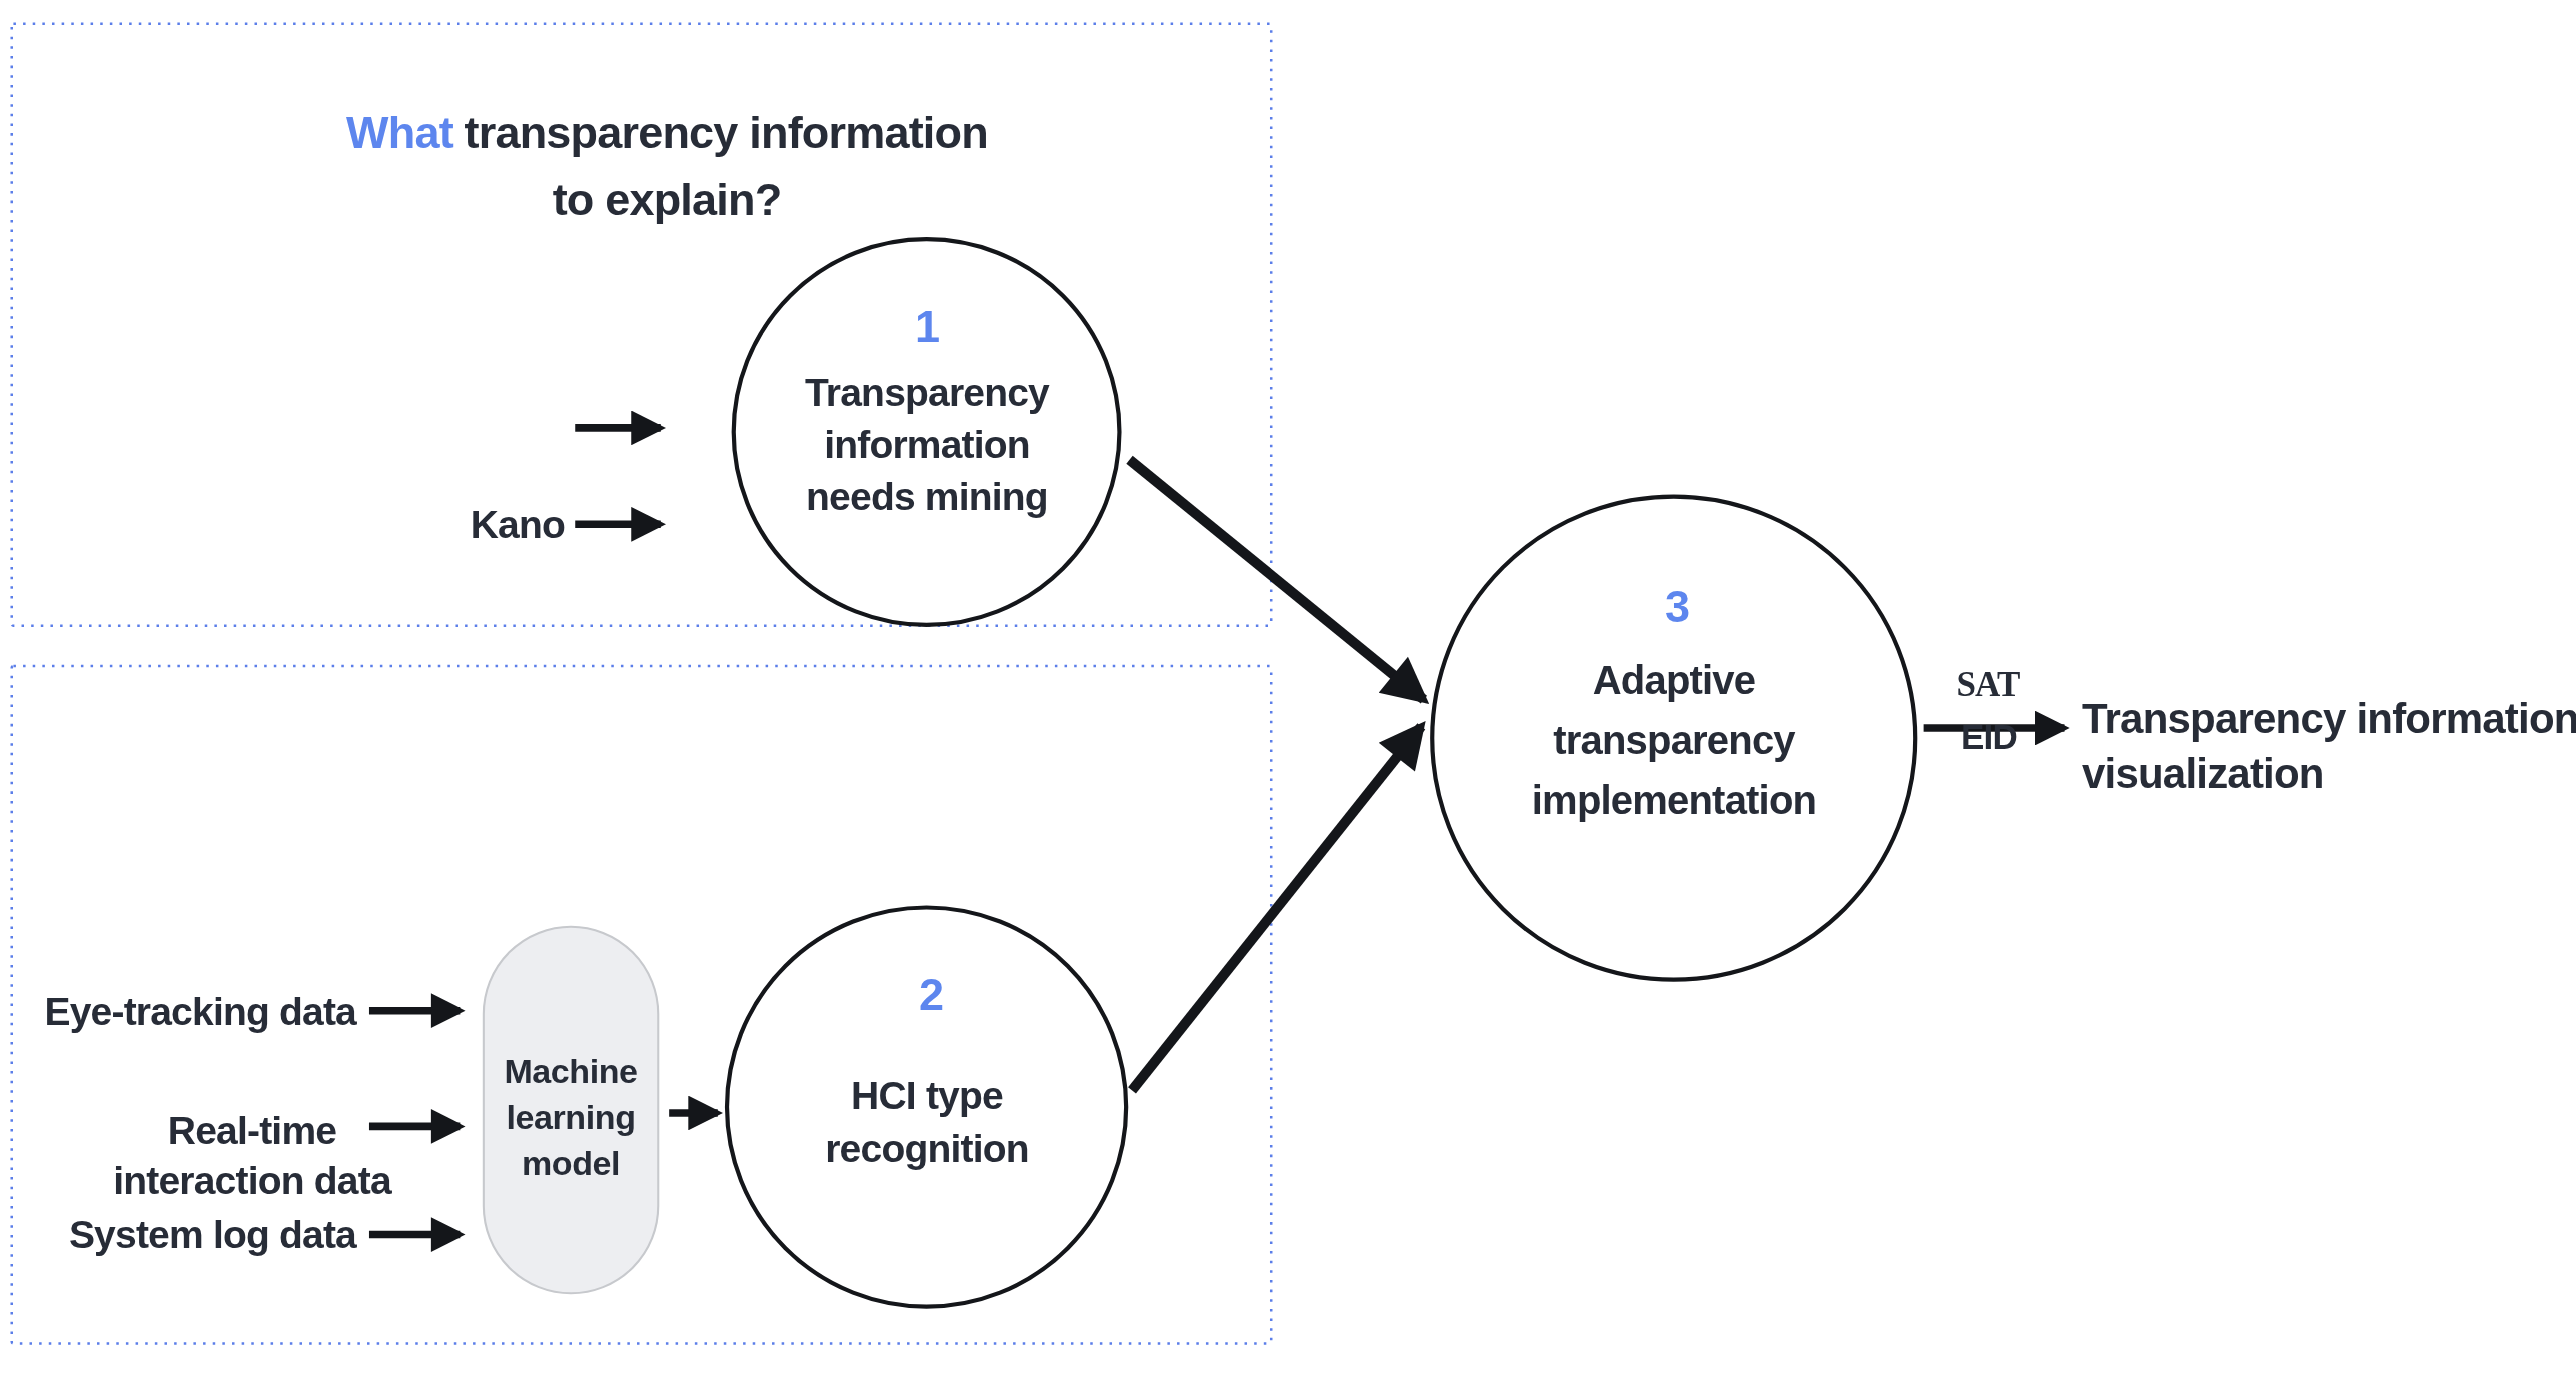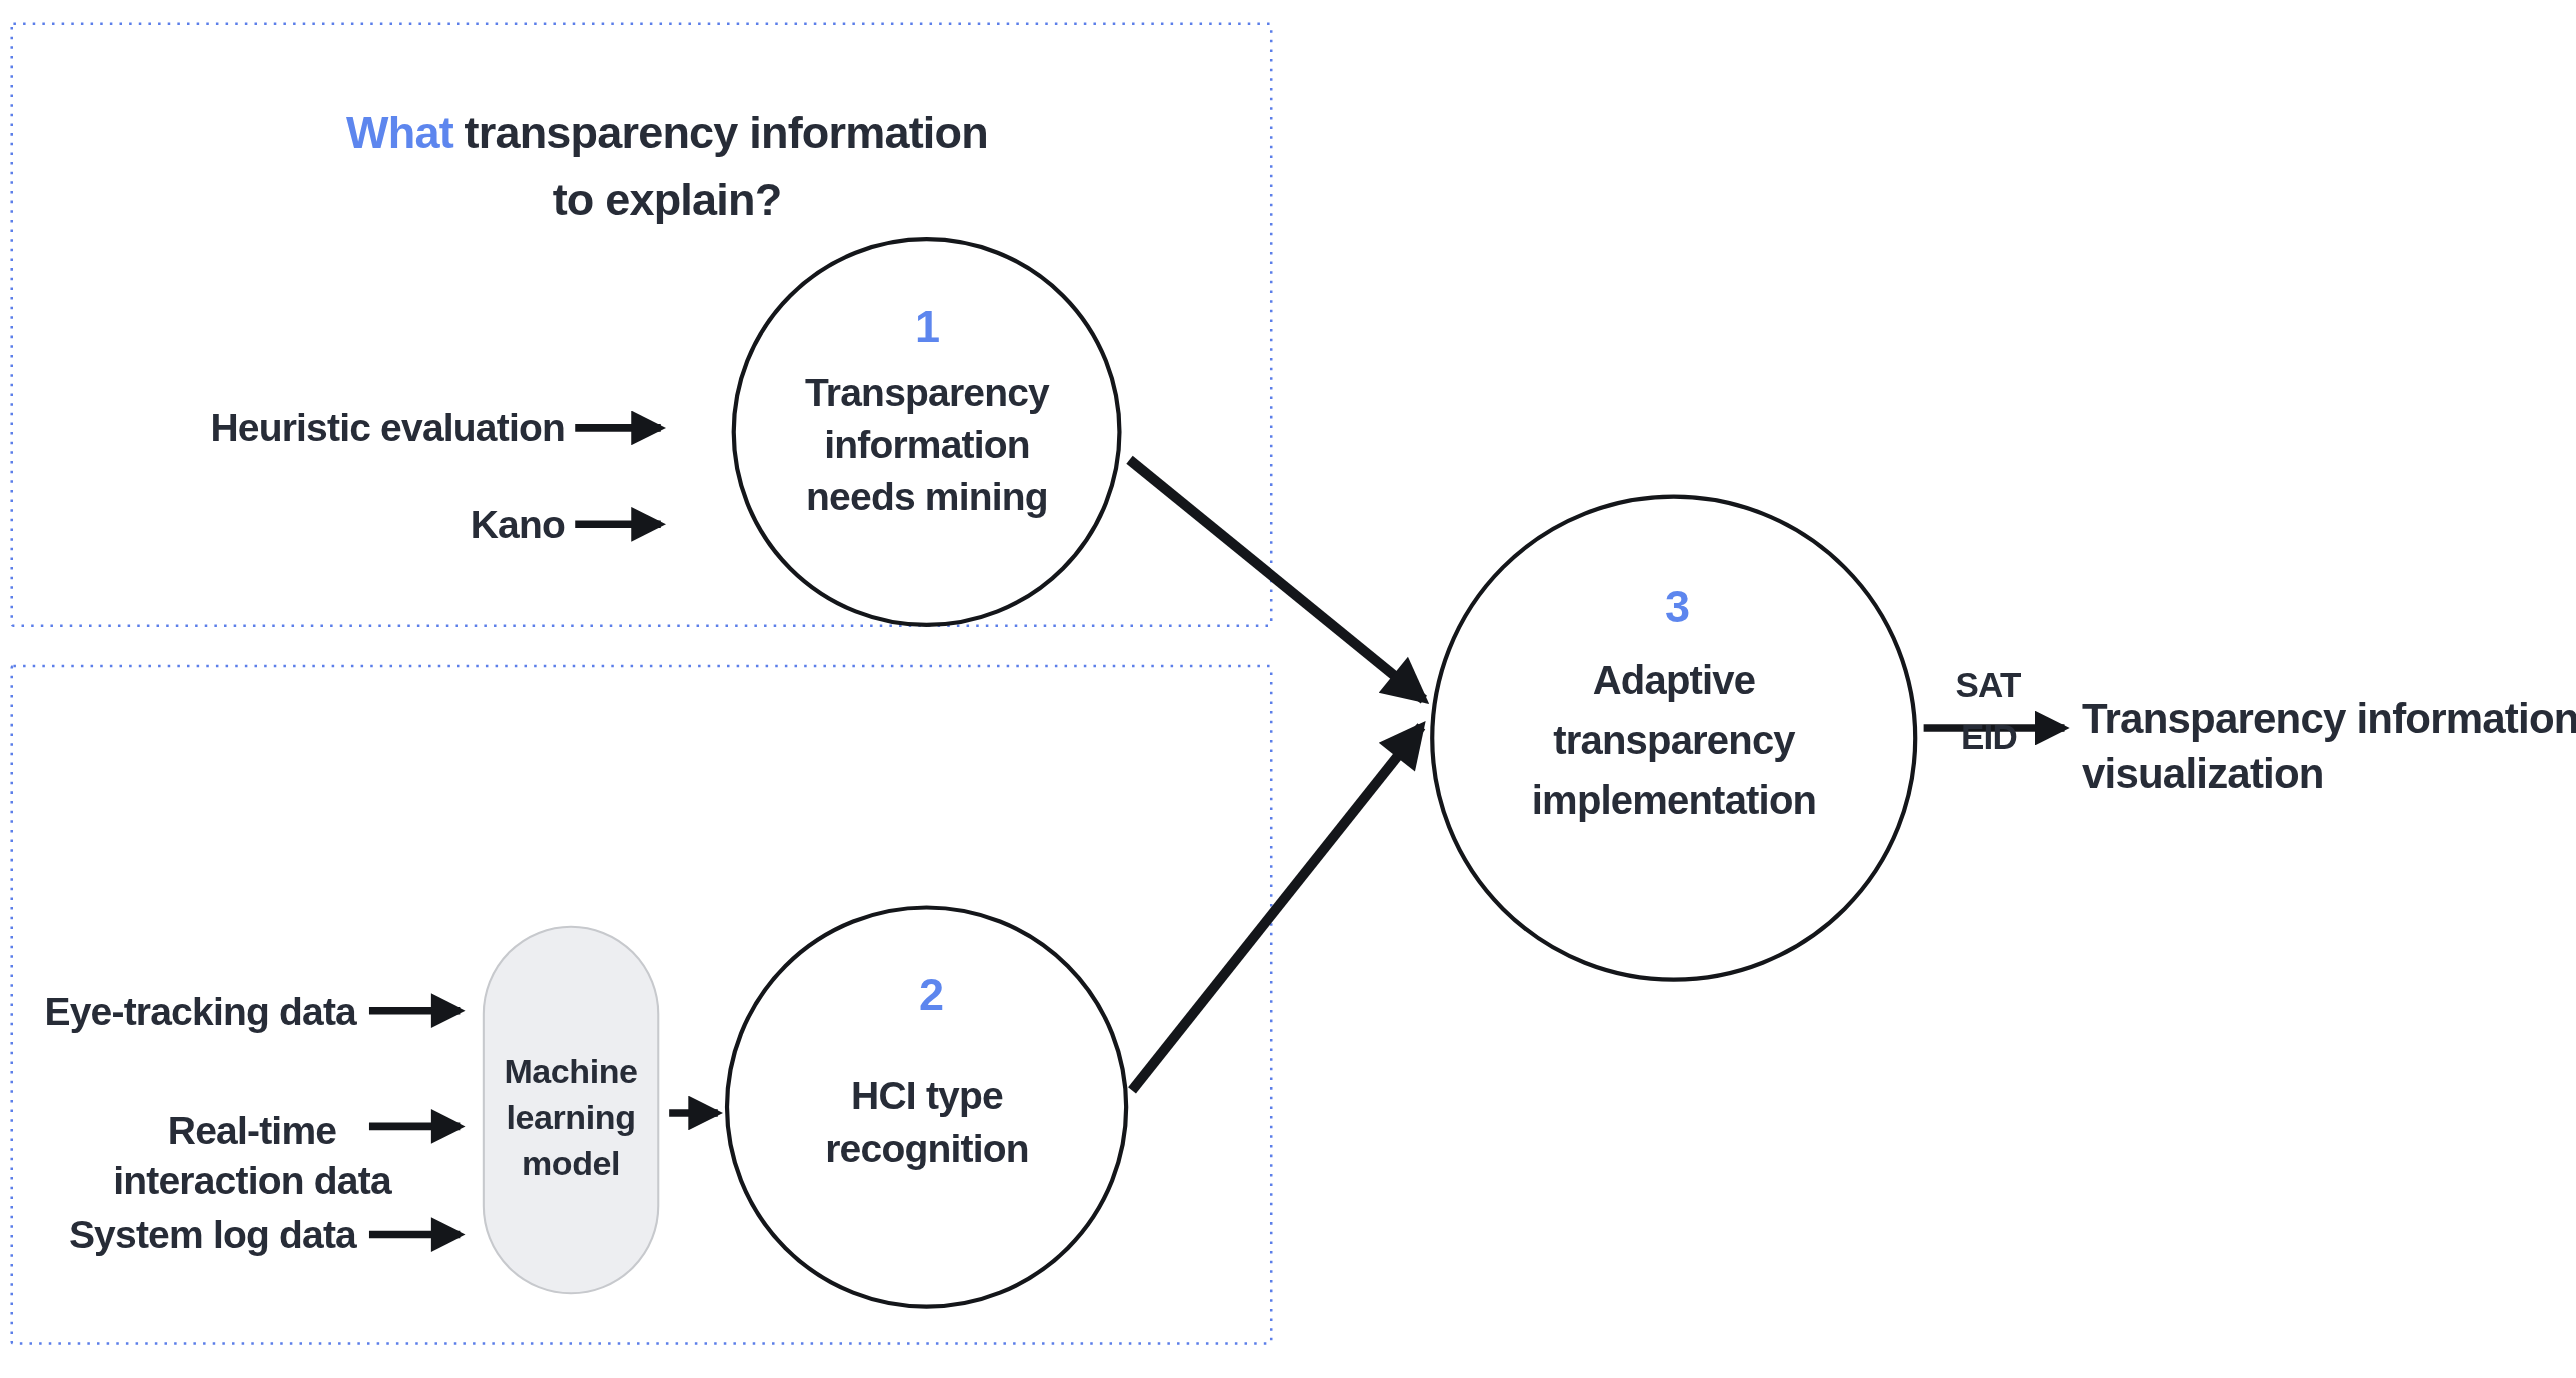--- a/index.html
+++ b/index.html
@@ -82,21 +82,20 @@
     <line class="arrow thick" x1="1350" y1="1300" x2="1695" y2="866" marker-end="url(#ah)"></line>
 
     <line class="arrow thin" x1="2294" y1="868" x2="2462" y2="868" marker-end="url(#ah)"></line>
   </svg>
 
   <div class="txt center box-title" style="left:667px;top:166px;">
     <div><span class="accent">What</span><span> transparency information</span></div>
     <div>to explain?</div>
   </div>
 
-  <div class="txt right-anchor input-label" style="left:565px;top:428px;">Heuristic evaluation</div>
   <div class="txt right-anchor input-label" style="left:565px;top:525px;">Kano</div>
 
   <div class="txt center node-number" style="left:927px;top:327px;">1</div>
   <div class="txt center node-text-1" style="left:927px;top:445px;">
     <div>Transparency</div>
     <div>information</div>
     <div>needs mining</div>
   </div>
 
 
@@ -119,21 +118,21 @@
     <div>recognition</div>
   </div>
 
   <div class="txt center node-number" style="left:1677px;top:607px;">3</div>
   <div class="txt center node-text-3" style="left:1674px;top:740px;">
     <div>Adaptive</div>
     <div>transparency</div>
     <div>implementation</div>
   </div>
 
-  <div class="txt center io-tag" style="left:1988px;top:685px;">SAT</div>
+  <div class="txt center io-tag" style="left:1988px;top:685px;font-family:Liberation Serif, serif;">SAT</div>
   <div class="txt center io-tag" style="left:1989px;top:737px;">EID</div>
 
   <div class="txt out-text" style="left:2082px;top:691px;">
     <div>Transparency information</div>
     <div>visualization</div>
   </div>
 
 </div>
 
 

